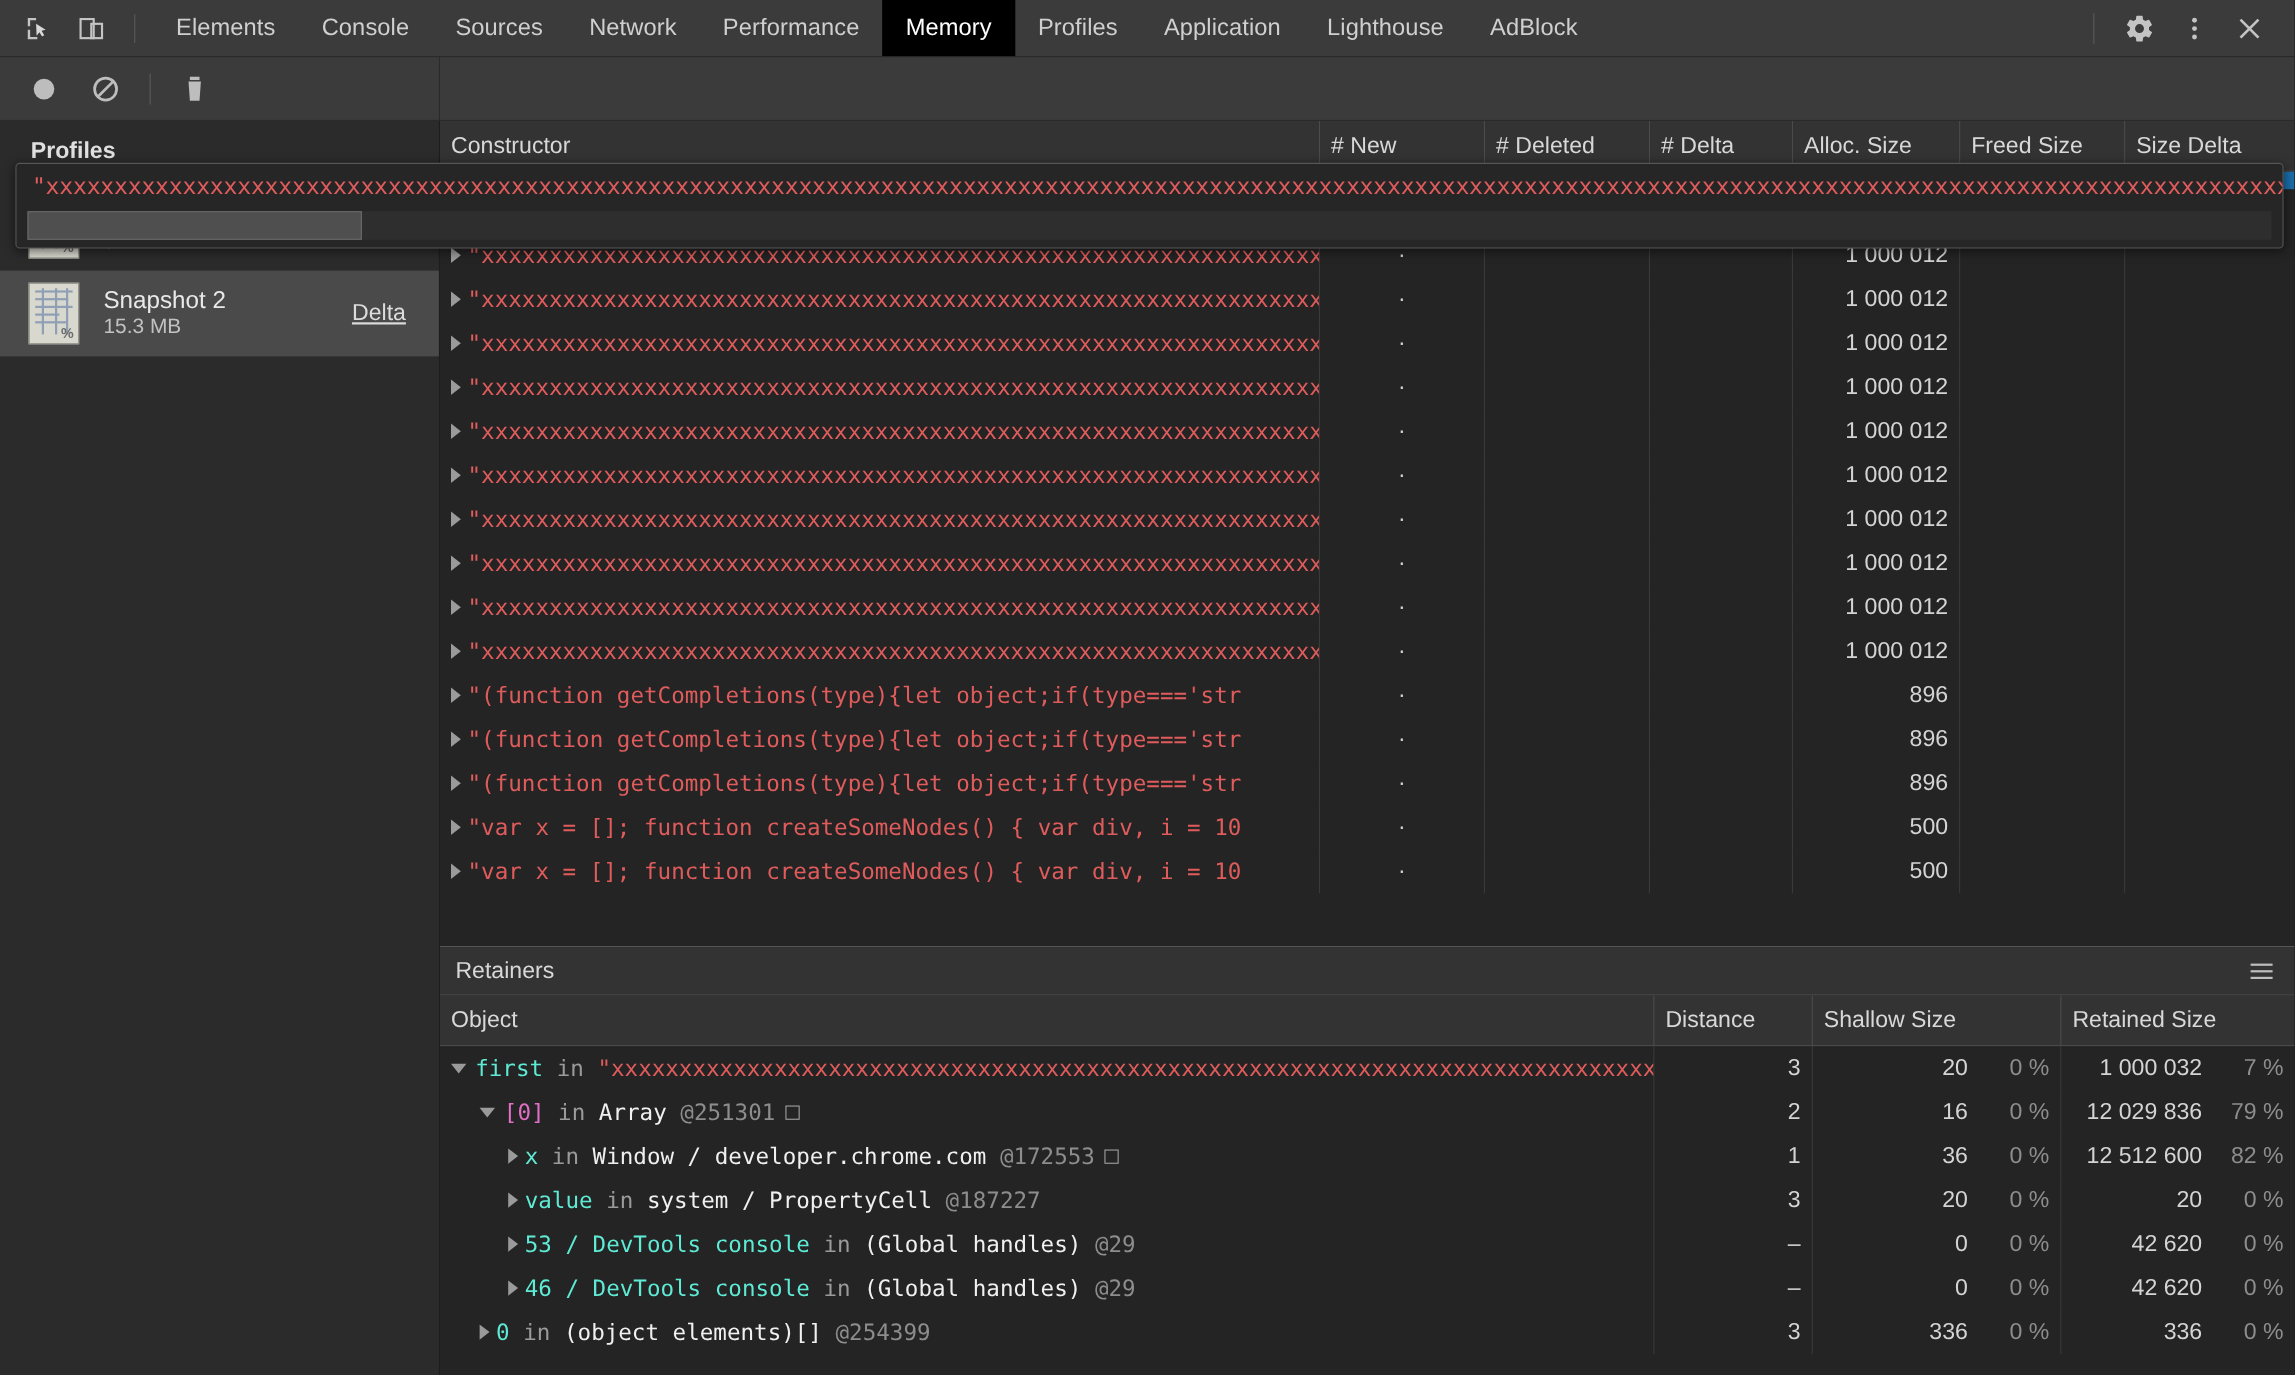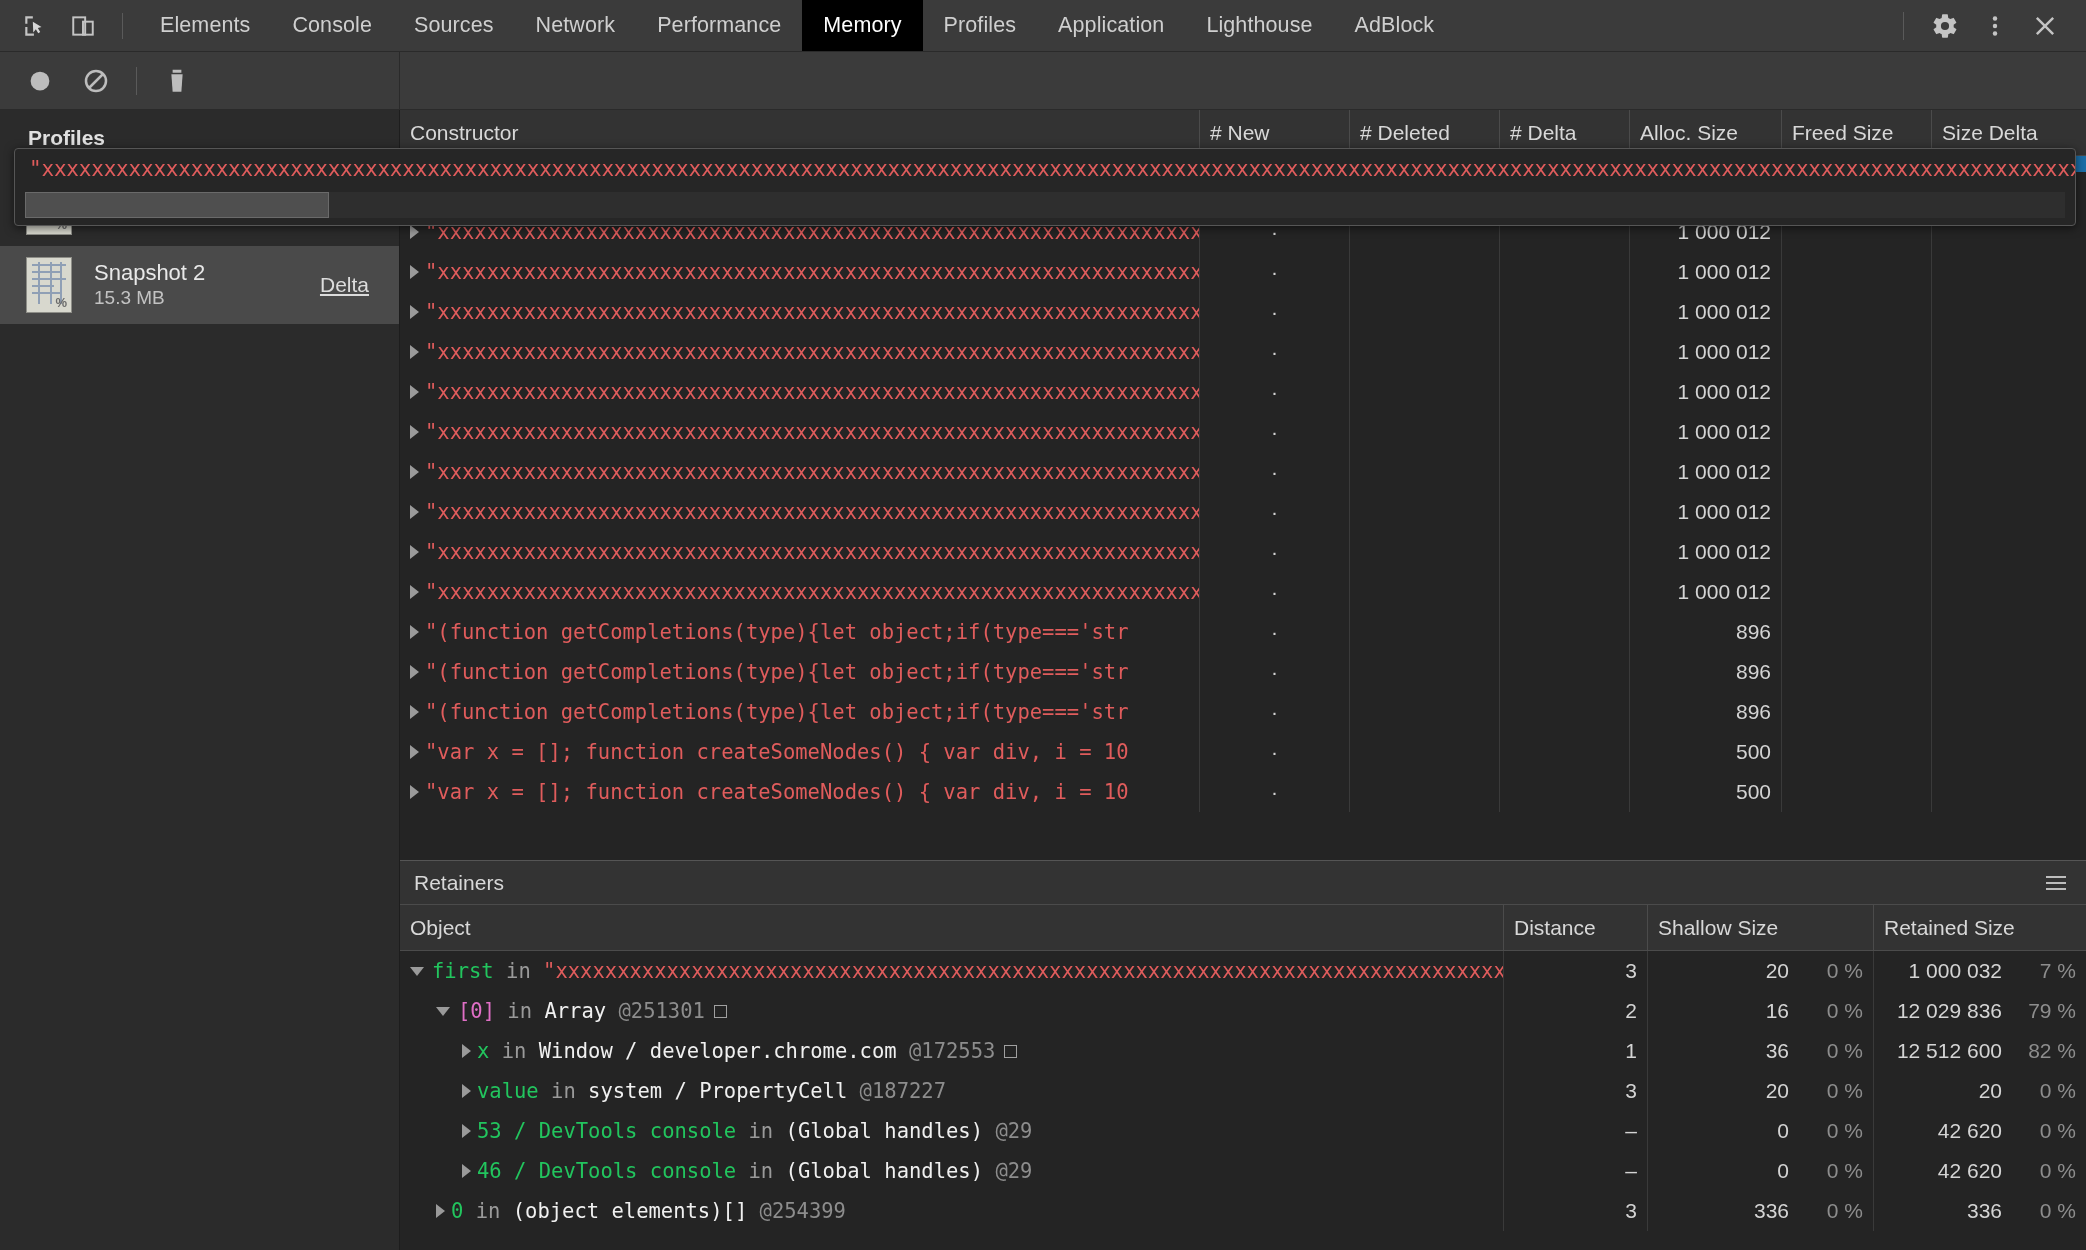--- a/index.html
+++ b/index.html
@@ -150,21 +150,21 @@
 
   .ret-row { display: flex; height: 40px; align-items: center; }
   .ret-cell { height: 100%; display: flex; align-items: center; padding: 0 10px;
               border-right: 1px solid #3a3a3a; white-space: nowrap; overflow: hidden; }
   .ret-cell.obj { font-family: "DejaVu Sans Mono", monospace; font-size: 20.5px; }
   .ret-cell.num { justify-content: flex-end; font-size: 21px; color: #d4d4d4; }
   .numpair { display: flex; align-items: center; justify-content: flex-end; width: 100%; gap: 12px; }
   .numpair .v { color: #d4d4d4; }
   .numpair .p { color: #8d8d8d; min-width: 62px; text-align: right; }
 
-  .tk-name { color: #22c55e; }
+  .tk-name { color: #5eead4; }
   .tk-idx { color: #e06fc6; }
   .tk-in { color: #9a9a9a; }
   .tk-cls { color: #f0f0f0; }
   .tk-id { color: #8d8d8d; }
   .tk-str { color: #e05c5c; }
   .sqicon { display: inline-block; width: 13px; height: 13px; border: 1.5px solid #a0a0a0;
             margin-left: 9px; vertical-align: middle; }
 </style>
 </head>
 <body>

